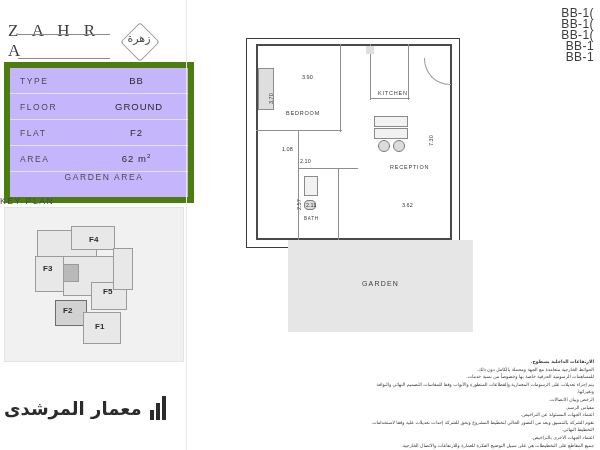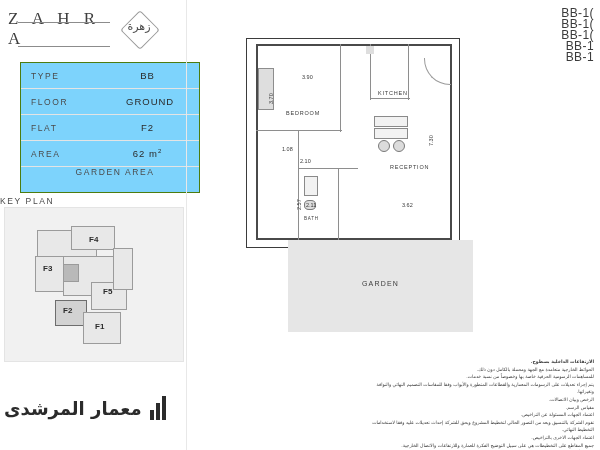--- a/index.html
+++ b/index.html
@@ -9,38 +9,38 @@
     font-family:"Liberation Sans", sans-serif;
     color:#231f20;
     overflow:hidden;
     position:relative;
   }
   .page{position:absolute;inset:0;}
 
   
   .left{position:absolute;left:0;top:0;width:190px;height:450px;}
 
-  .logo-row{position:absolute;left:0;top:8px;width:190px;height:40px;padding-left:12px;}
+  .logo-row{position:absolute;left:0;top:20px;width:190px;height:40px;padding-left:12px;}
   .zahra-logo{position:absolute;left:8px;top:8px;width:96px;height:26px;
     display:flex;align-items:center;justify-content:center;}
   .zahra-text{font-family:"Liberation Serif", serif;font-size:17px;letter-spacing:5px;
     color:#3f3f3f;}
   .zahra-line{position:absolute;left:10px;top:6px;width:92px;height:1px;background:#8c8c8c;}
   .zahra-line2{position:absolute;left:10px;top:30px;width:92px;height:1px;background:#8c8c8c;}
   .arabic-mark{position:absolute;left:120px;top:6px;width:38px;height:32px;}
   .arabic-mark .diamond{
     position:absolute;left:6px;top:2px;width:26px;height:26px;
     border:1px solid #9a9a9a;transform:rotate(45deg);border-radius:3px;}
   .arabic-mark .ar{
     position:absolute;left:0;top:6px;width:38px;text-align:center;
     font-size:11px;color:#4a4a4a;font-family:"DejaVu Sans", sans-serif;}
 
   
-  .info{position:absolute;left:20px;top:62px;width:178px;background:#7dd3fc;
-    border:1px solid #4d7c0f;}
+  .info{position:absolute;left:4px;top:62px;width:178px;background:#c4b5fd;
+    border:6px solid #4d7c0f;}
   .info-row{display:flex;align-items:center;height:25px;border-bottom:1px solid #e4e4e4;}
   .info-row:last-child{border-bottom:none;flex-direction:column;}
   .info-label{flex:0 0 95px;padding-left:10px;font-size:8.5px;letter-spacing:1.6px;color:#4a4a4a;}
   .info-val{flex:1;text-align:center;font-size:9.5px;letter-spacing:1px;color:#2a2a2a;padding-right:30px;}
   .sup{font-size:6px;vertical-align:super;}
 
   
   .keyplan-title{position:absolute;left:0px;top:196px;font-size:8.5px;letter-spacing:1.6px;color:#4a4a4a;}
   .keyplan-box{position:absolute;left:4px;top:207px;width:178px;height:153px;
     background:#f1f1f1;border:1px solid #e4e4e4;}

